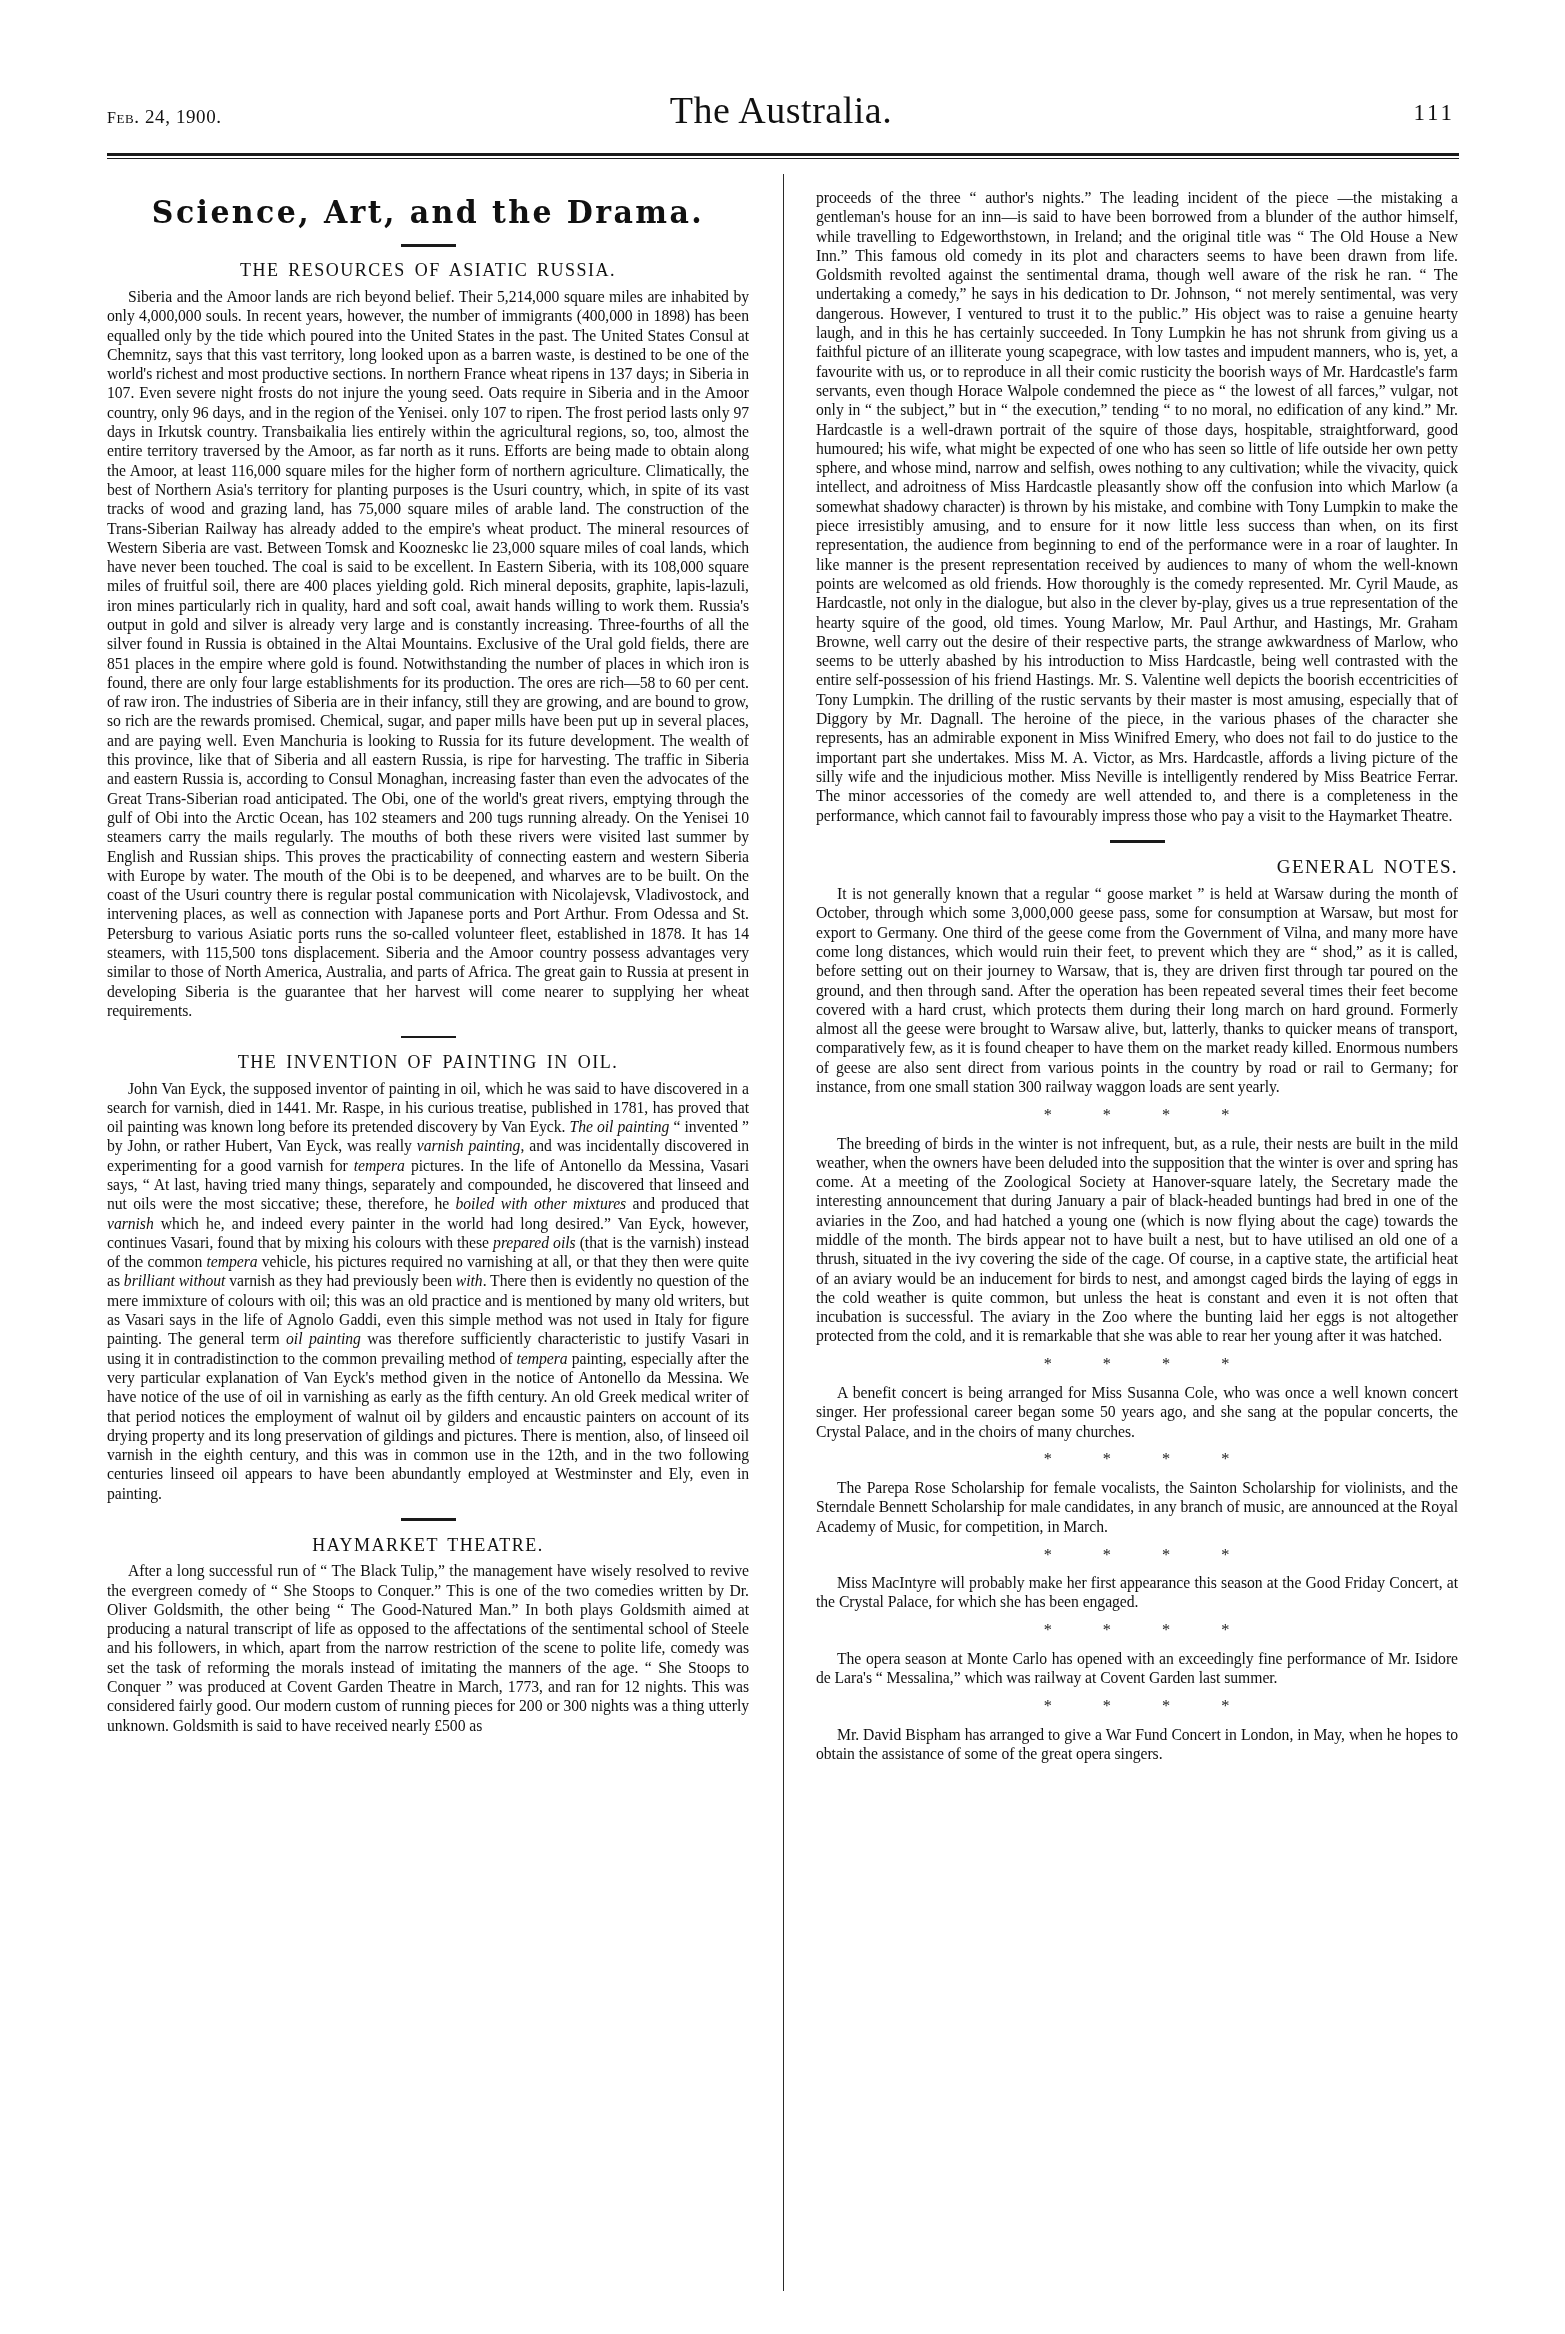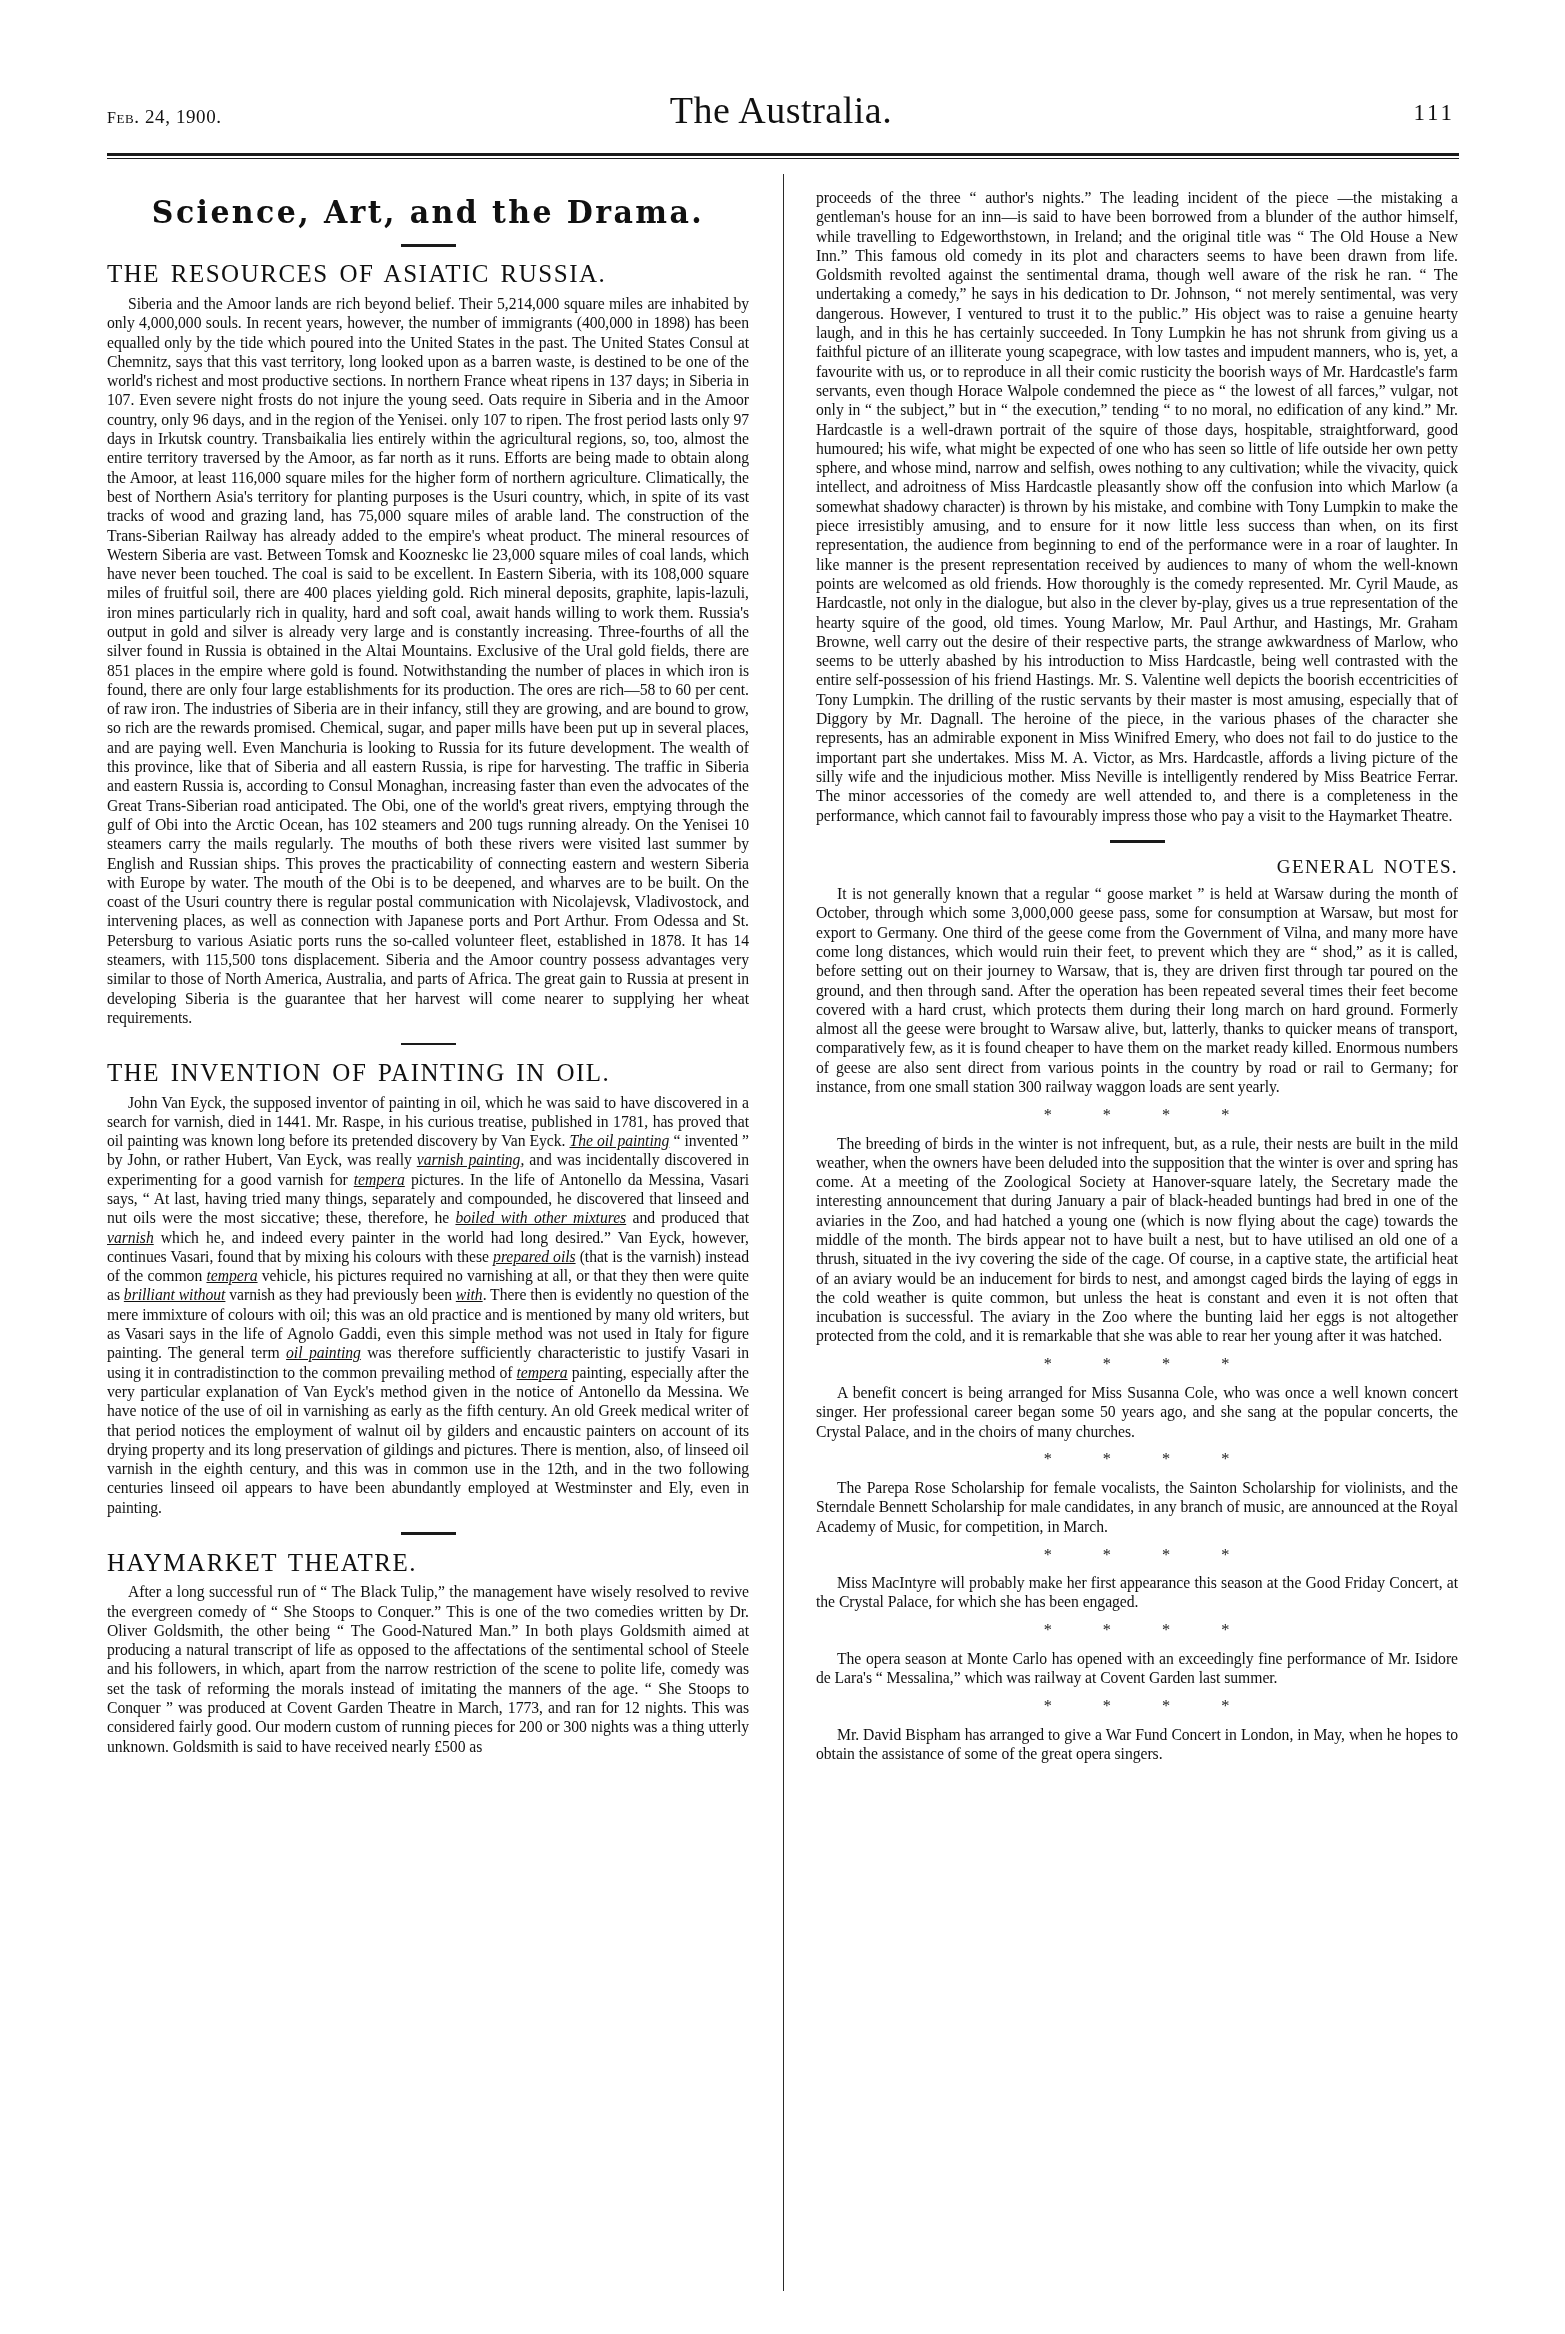--- a/index.html
+++ b/index.html
@@ -115,21 +115,22 @@
     font-style: normal;
     transform: scaleY(1.08);
   }
   .short-rule {
     width: 55px;
     height: 2.9px;
     background: #1a1a1a;
     margin: 15.3px auto 13.4px auto;
   }
   .art-head {
-    font-size: 25px;
+    text-align: center;
+    font-size: 18px;
     letter-spacing: 1.5px;
     margin: 5.7px 0 5.7px 0;
     font-weight: normal;
     word-spacing: 2.9px;
   }
   .sect-head {
     text-align: right;
     font-size: 19px;
     letter-spacing: 1.4px;
     margin: 3.8px 0 5.7px 0;
@@ -142,21 +143,21 @@
     margin: 0 0 0 0;
     font-size: 15.7px;
     line-height: 19.3px;
     text-align: justify;
     text-justify: inter-word;
     hyphens: none;
     text-indent: 21px;
     letter-spacing: -0.05px;
   }
   p.body.noindent { text-indent: 0; }
-  p.body i, p.body em { font-style: italic; text-decoration: underline; }
+  p.body i, p.body em { font-style: italic; }
 
   .stars {
     text-align: center;
     font-size: 16.3px;
     letter-spacing: 1px;
     margin: 8.6px 0 8.6px 0;
     color: #1a1a1a;
   }
   .stars span { display: inline-block; margin: 0 25px; }
 </style>

